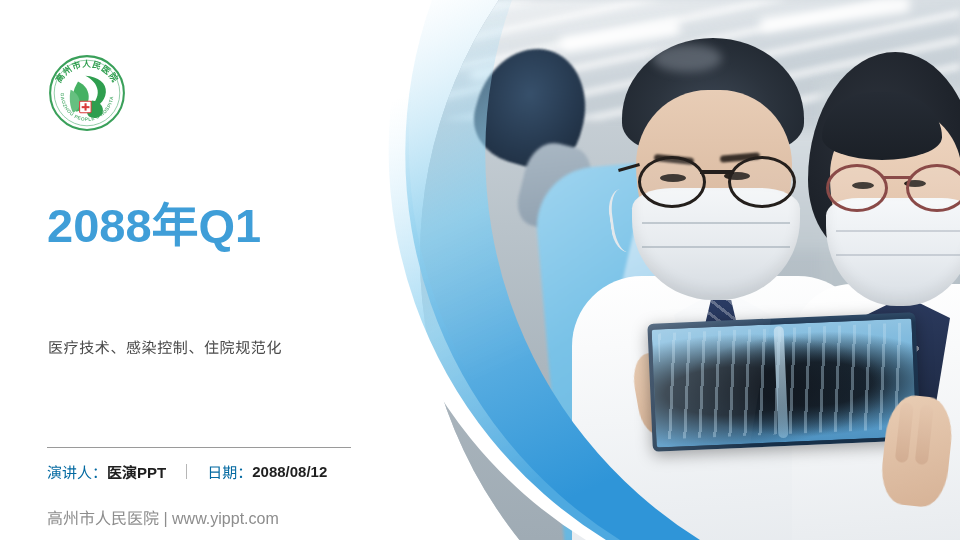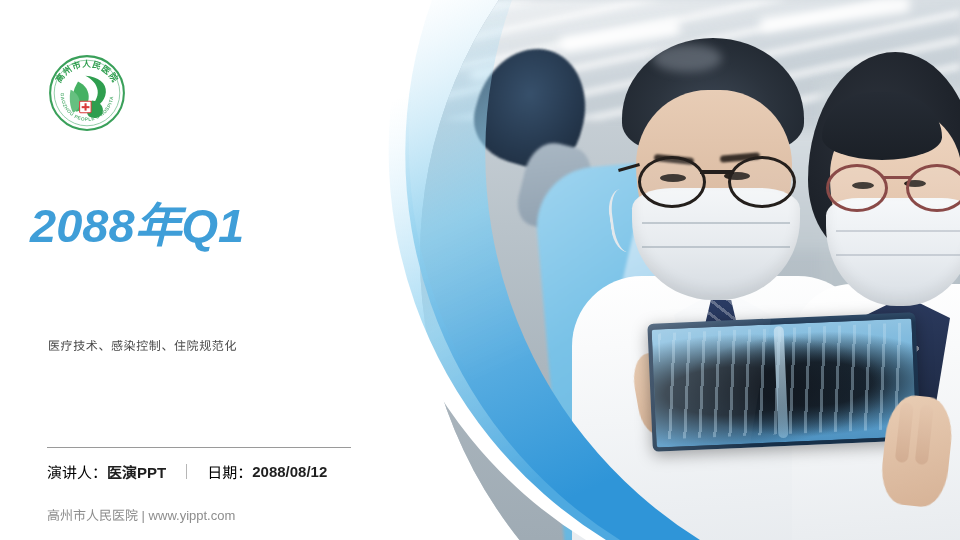--- a/index.html
+++ b/index.html
@@ -360,21 +360,21 @@
     left: 0; top: 0; width: 420px; height: 540px;
     z-index: 5;
   }
 
   .logo {
     position: absolute;
     left: 46px; top: 52px;
     width: 82px; height: 82px;
   }
 
-  .title-block { position: absolute; left: 30px; top: 198px; font-style: italic; }
+  .title-block { position: absolute; left: 47px; top: 198px; }
   .title-line1 {
     font-size: 47px;
     font-weight: 700;
     color: #3f9ed8;
     letter-spacing: 0px;
     line-height: 1.18;
     white-space: nowrap;
     margin: 0;
   }
   .title-line2 {
@@ -382,21 +382,21 @@
     font-weight: 700;
     color: #262626;
     letter-spacing: 0px;
     line-height: 1.18;
     white-space: nowrap;
     margin: 0;
   }
   .subtitle {
     position: absolute;
     left: 48px; top: 336px;
-    font-size: 12px;
+    font-size: 15px;
     color: #4a4a4a;
     letter-spacing: .6px;
     white-space: nowrap;
   }
 
   .divider {
     position: absolute;
     left: 47px; top: 447px;
     width: 304px; height: 1px;
     background: #9a9a9a;
@@ -404,33 +404,33 @@
 
   .meta {
     position: absolute;
     left: 47px; top: 461px;
     display: flex;
     align-items: center;
     font-size: 15px;
     color: #3b3b3b;
     white-space: nowrap;
   }
-  .meta .label { color: #000000; }
+  .meta .label { color: #0369a1; }
   .meta .value { font-weight: 700; color: #1f1f1f; }
   .meta .sep {
     display: inline-block;
     width: 1px; height: 15px;
     background: #b6b6b6;
     margin: 0 20px;
   }
 
   .footer {
     position: absolute;
     left: 47px; top: 505px;
-    font-size: 13px;
+    font-size: 16px;
     color: #8d8d8d;
     white-space: nowrap;
   }
 </style>
 </head>
 <body>
 
 <div class="slide">
 
   <div class="photo-clip">

